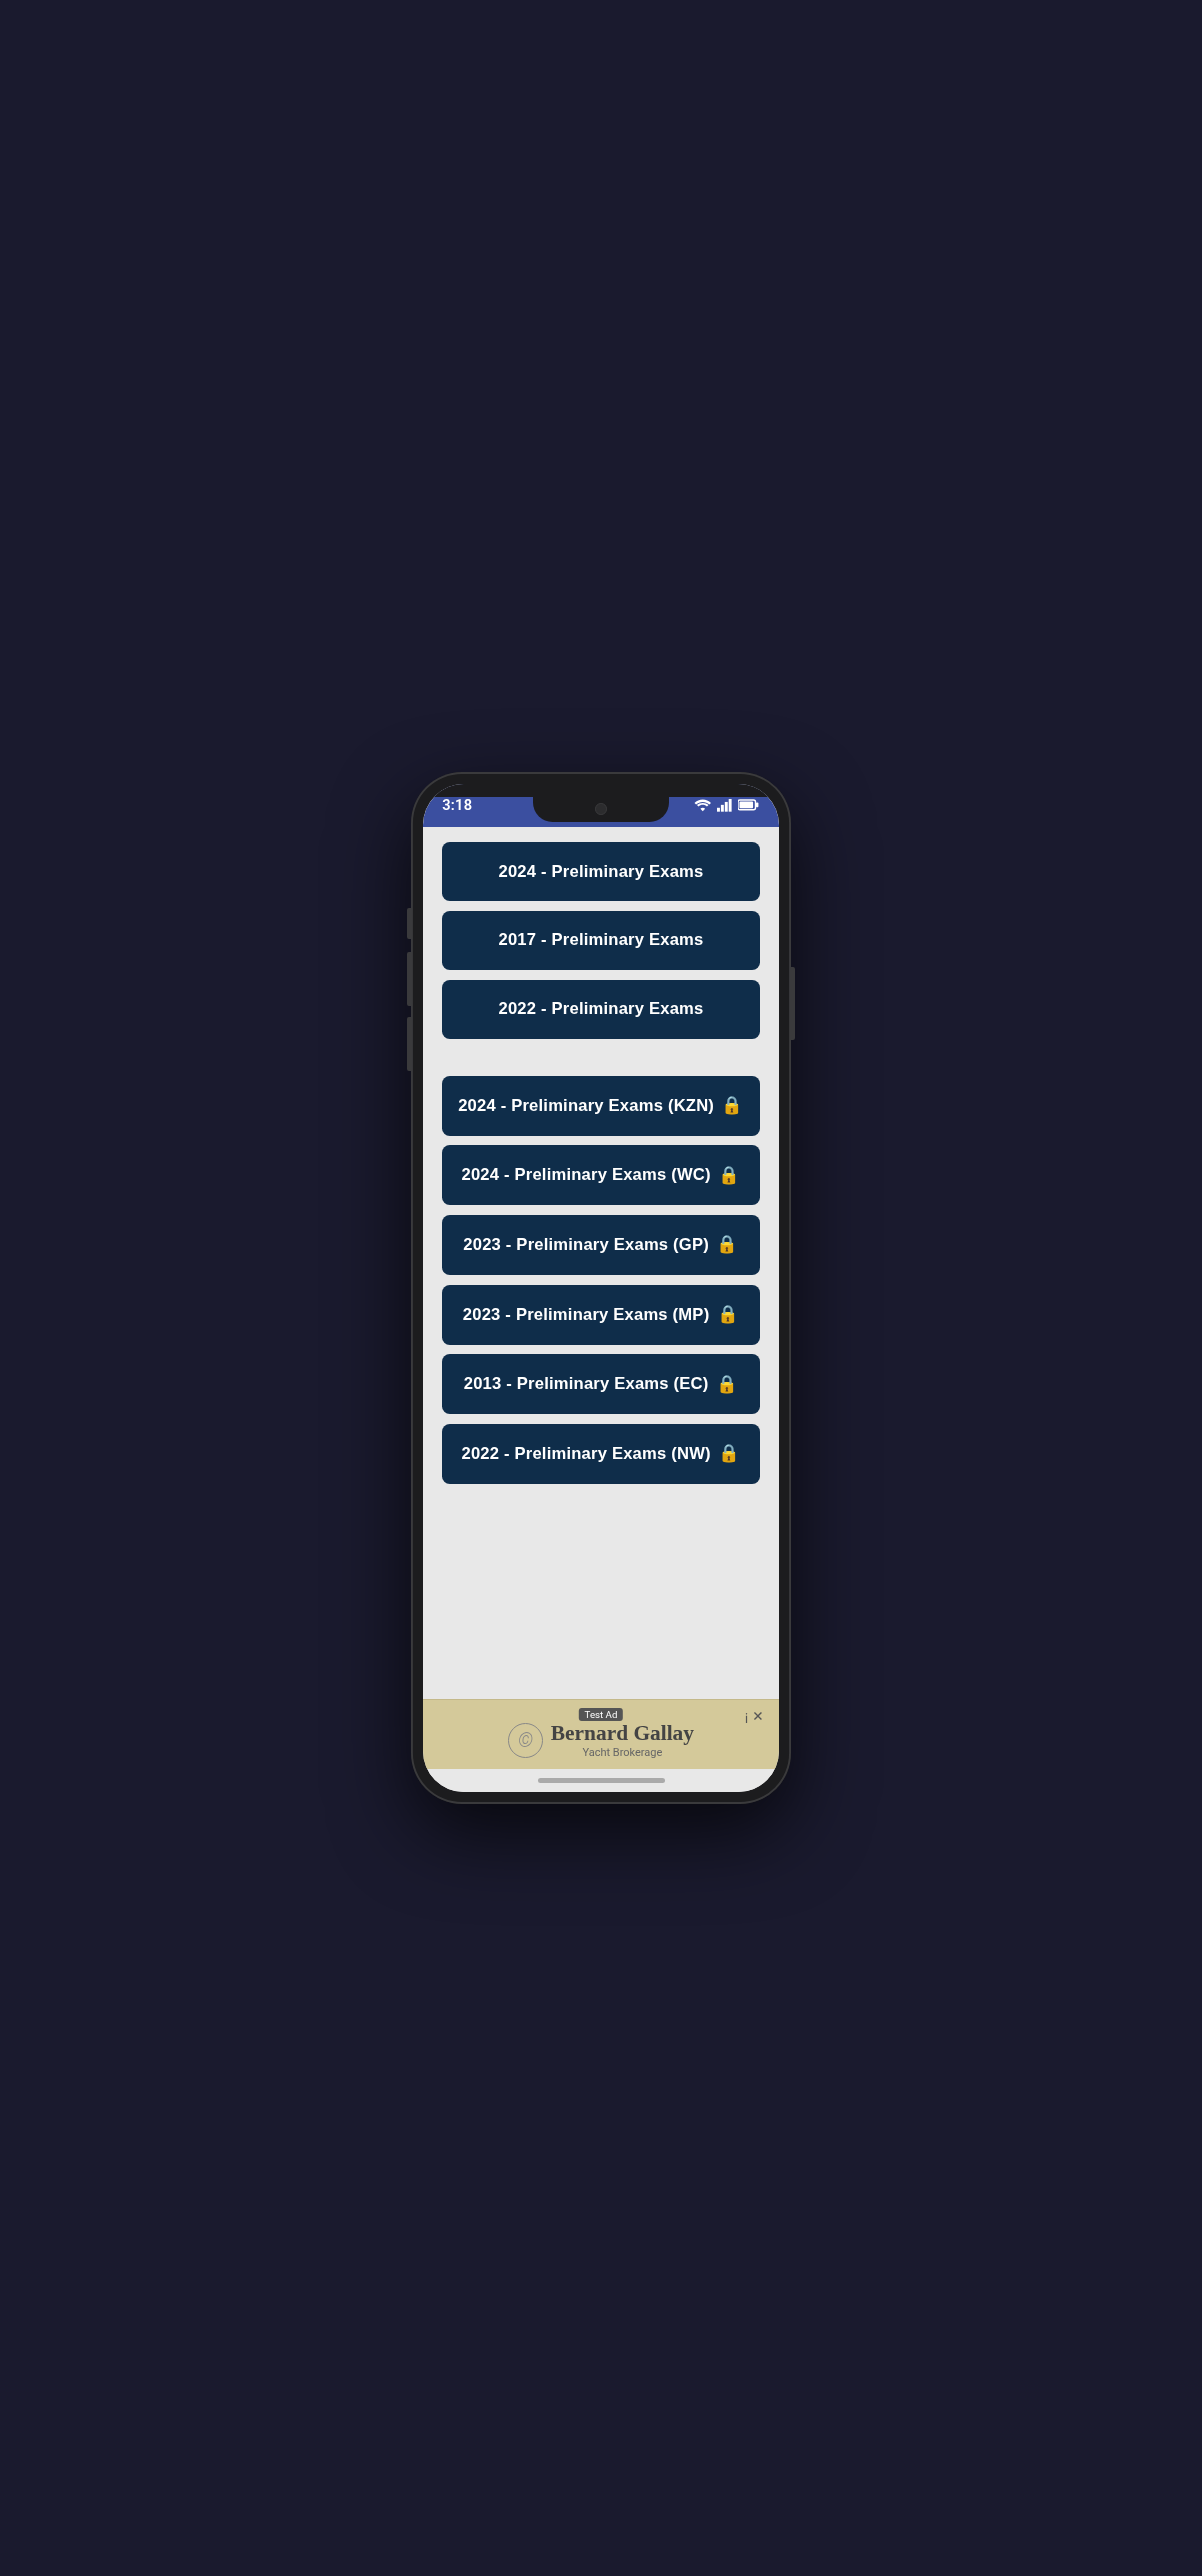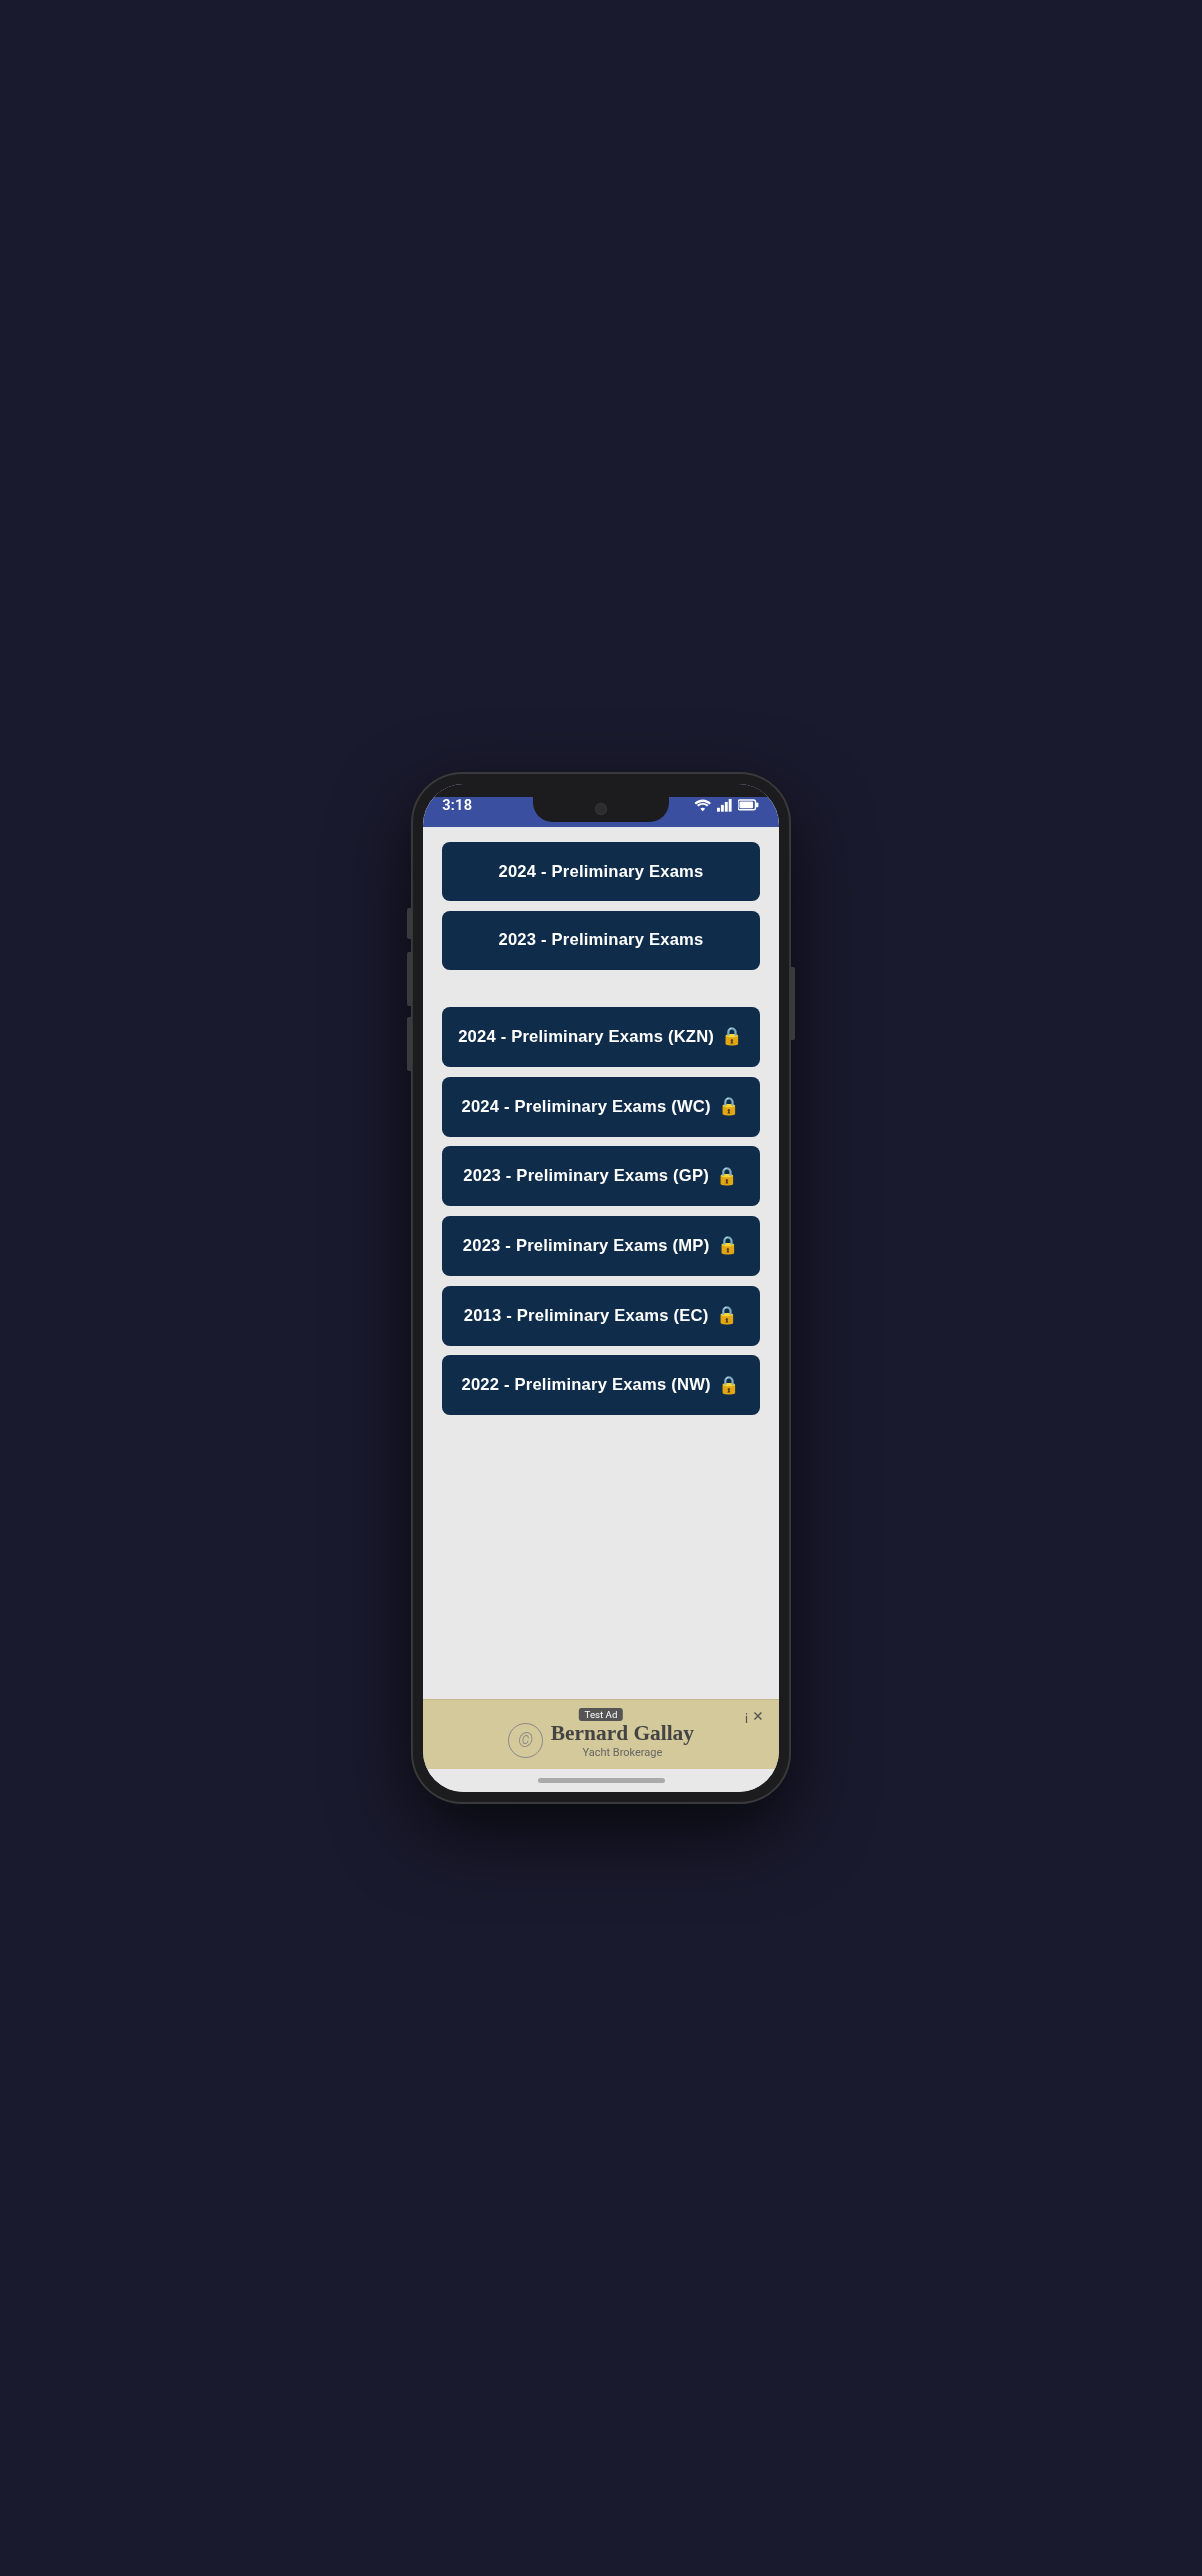--- a/index.html
+++ b/index.html
@@ -319,21 +319,24 @@
       </div>
     </div>
 
     <div class="content-area">
 
       <div class="button-group">
         <button class="exam-button">
           <span>2024 - Preliminary Exams</span>
         </button>
         <button class="exam-button">
-          <span>2023 - Preliminary Exams</span>
+          <span>2017 - Preliminary Exams</span>
+        </button>
+        <button class="exam-button">
+          <span>2022 - Preliminary Exams</span>
         </button>
       </div>
 
       <div class="group-divider"></div>
 
       <div class="button-group">
         <button class="exam-button">
           <span>2024 - Preliminary Exams (KZN)</span>
           <span class="lock-icon">🔒</span>
         </button>

